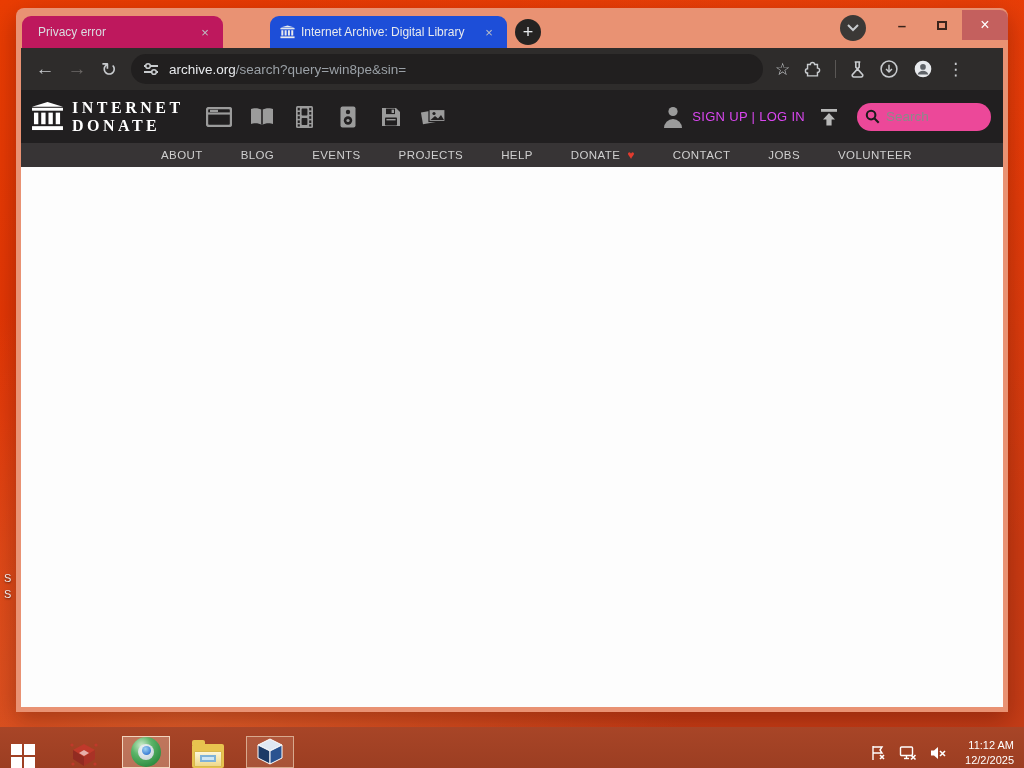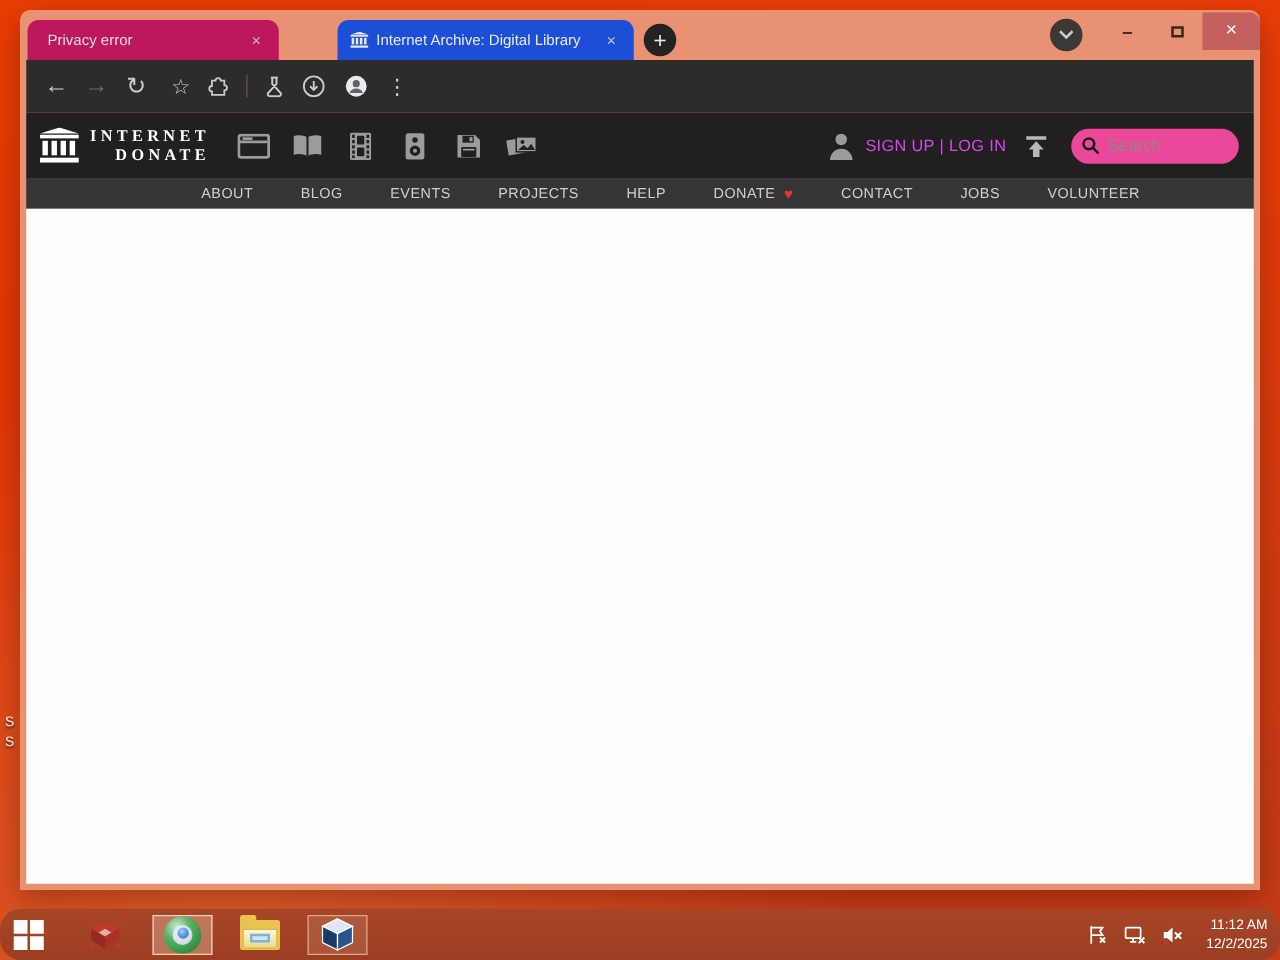--- a/index.html
+++ b/index.html
@@ -57,21 +57,21 @@
   .url-domain { color:#e8eaed; }
   .url-path { color:#9aa0a6; }
   .toolbar-right { display:flex; align-items:center; margin-left:12px; gap:14px; }
   .tb-sep { width:1px; height:18px; background:#5a5755; }
   .tb-icon { display:flex; align-items:center; justify-content:center; color:#c8cbce; font-size:17px; }
 
   
   .ia-header { height:53px; background:#211f20; display:flex; align-items:center; flex:0 0 auto; position:relative; }
   .ia-logo { display:flex; align-items:center; margin-left:10px; }
   .ia-logo-text { margin-left:8px; color:#fff; font-family:"Liberation Serif", serif; font-weight:bold;
-    font-size:13px; letter-spacing:3.5px; line-height:1.08;text-align:right; }
+    font-size:16px; letter-spacing:3.5px; line-height:1.08; }
   .media-icons { display:flex; align-items:center; margin-left:22px; gap:17px; }
   .media-icon { width:26px; height:24px; display:flex; align-items:center; justify-content:center; }
   .ia-right { position:absolute; right:12px; top:0; height:53px; display:flex; align-items:center; }
   .signup { color:#d946ef; font-size:13px; margin:0 14px 0 8px; letter-spacing:0.3px; }
   .search-pill { width:134px; height:28px; background:#ec4899; border-radius:14px; display:flex; align-items:center;
     padding:0 8px; margin-left:18px; }
   .search-pill input { border:none; outline:none; width:92px; font-size:13.5px; color:#333; margin-left:6px;
     font-family:"Liberation Sans", sans-serif; background:transparent; }
   .search-pill input::placeholder { color:#8a8a8a; }
 
@@ -79,21 +79,21 @@
   .ia-nav { height:24px; background:#373435; display:flex; align-items:center; padding-left:140px; gap:38px; flex:0 0 auto; }
   .ia-nav-item { color:#cfcfcf; font-size:11.5px; letter-spacing:0.4px; display:flex; align-items:center; gap:7px; }
   .heart { color:#e23b2e; font-size:12px; }
 
   
   .content { flex:1; background:#fdfdfd; }
 
   
   .taskbar {
     position:absolute; left:0; bottom:0; width:1024px; height:41px;
-    background:linear-gradient(#a84527, #9c3e22); display:flex; align-items:center;border-radius:17px;
+    background:linear-gradient(#a84527, #9c3e22); display:flex; align-items:flex-end;
   }
   .tb-btn { width:46px; display:flex; align-items:center; justify-content:center; }
   .start-logo { display:grid; grid-template-columns:11px 11px; grid-template-rows:11px 11px; gap:2px; }
   .start-logo span { background:#fff; }
   .task-app { width:48px; display:flex; align-items:center; justify-content:center; margin-left:14px; }
   .task-app.active { background:rgba(255,235,220,0.30); border:1px solid #f2d4bd; }
   .task-app.open { background:rgba(255,235,220,0.12); border:1px solid #d8a98e; }
   .chrome-ball { width:30px; height:30px; border-radius:50%;
     background:radial-gradient(circle at 35% 28%, #cdeccd 0%, #5cb468 35%, #2f8f43 75%, #1f6e31 100%);
     position:relative; }
@@ -163,20 +163,31 @@
       </div>
     </div>
 
     <div class="win-body">
 
       <div class="toolbar">
         <span class="nav-glyph" style="margin-left:8px;">←</span>
         <span class="nav-glyph disabled">→</span>
         <span class="nav-glyph">↻</span>
 
+        <div class="urlbar">
+          <span>
+            <svg width="16" height="14" viewBox="0 0 16 14">
+              <line x1="1" y1="4" x2="15" y2="4" stroke="#c8cbce" stroke-width="2"></line>
+              <line x1="1" y1="10" x2="15" y2="10" stroke="#c8cbce" stroke-width="2"></line>
+              <circle cx="5" cy="4" r="2.3" fill="#211f1f" stroke="#c8cbce" stroke-width="1.6"></circle>
+              <circle cx="11" cy="10" r="2.3" fill="#211f1f" stroke="#c8cbce" stroke-width="1.6"></circle>
+            </svg>
+          </span>
+          <span class="url-text"><span class="url-domain">archive.org</span><span class="url-path">/search?query=win8pe&amp;sin=</span></span>
+        </div>
 
         <div class="toolbar-right">
           <span class="tb-icon">☆</span>
           <span class="tb-icon">
             <svg width="17" height="17" viewBox="0 0 24 24" fill="none" stroke="#c8cbce" stroke-width="2">
               <path d="M9 5 a3 3 0 0 1 6 0 h4 v5 a3 3 0 0 1 0 6 v5 H5 v-4 a3 3 0 0 1 0-6 V5 z"></path>
             </svg>
           </span>
           <span class="tb-sep"></span>
           <span class="tb-icon">

